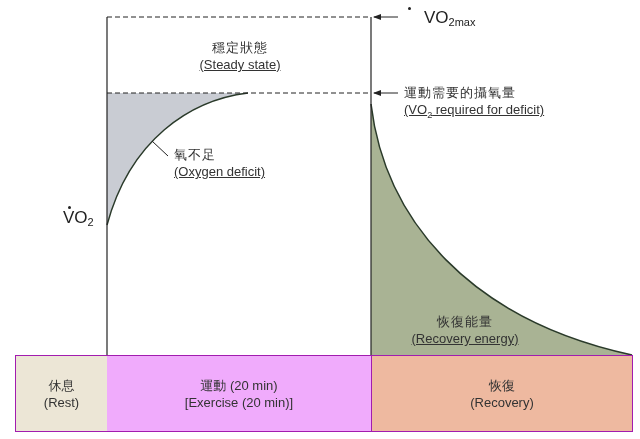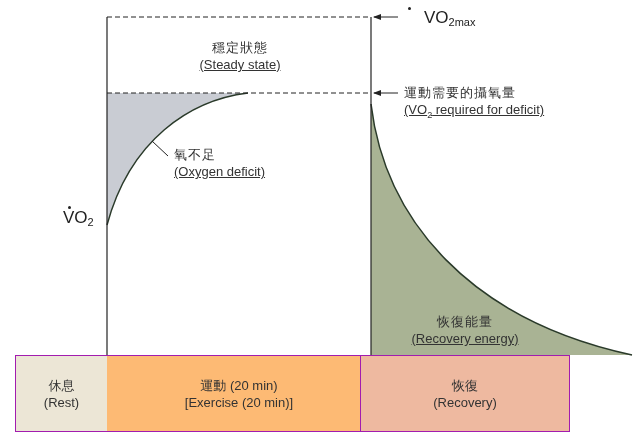--- a/index.html
+++ b/index.html
@@ -69,20 +69,20 @@
 
 <div class="lbl" style="left:395px;top:313px;width:140px;">
   <span class="zh">恢復能量</span>
   <span class="en">(Recovery energy)</span>
 </div>
 
 <div class="box" style="left:15px;width:93px;background:#ece6d6;">
   <span class="zh">休息</span>
   <span class="en">(Rest)</span>
 </div>
-<div class="box" style="left:107px;width:265px;background:#fdba74;border-left:none;">
+<div class="box" style="left:107px;width:265px;background:#f0abfc;border-left:none;">
   <span class="zh">運動 (20 min)</span>
   <span class="en">[Exercise (20 min)]</span>
 </div>
-<div class="box" style="left:360px;width:210px;background:#eeb9a0;">
+<div class="box" style="left:371px;width:262px;background:#eeb9a0;">
   <span class="zh">恢復</span>
   <span class="en">(Recovery)</span>
 </div>
 
 </body></html>

